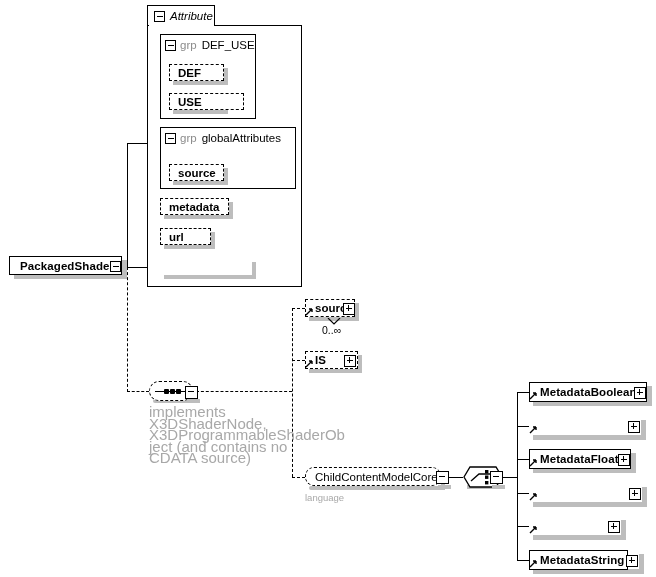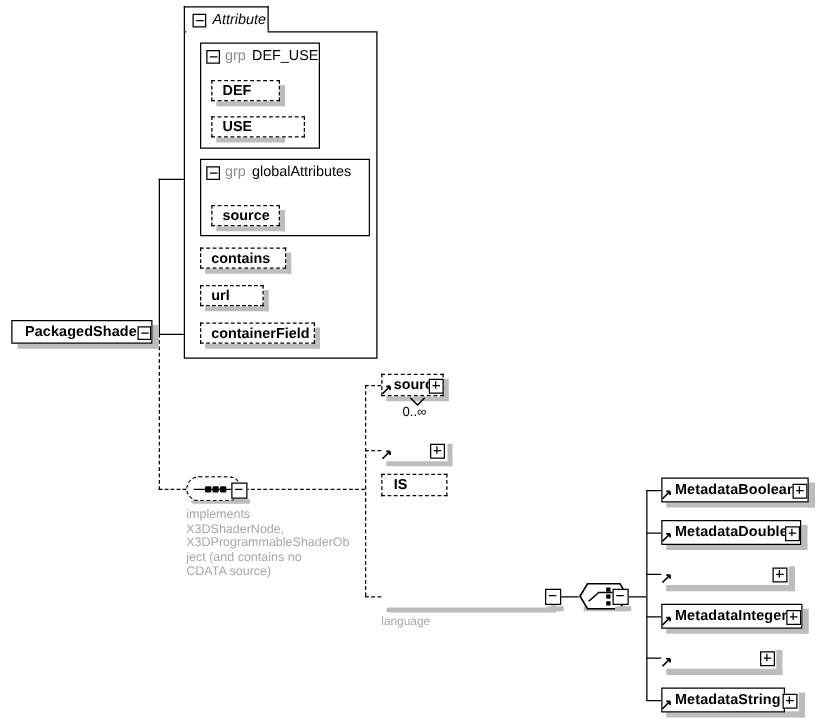--- a/index.html
+++ b/index.html
@@ -159,21 +159,21 @@
   
   .card{
     position:absolute;
     font-size:10.5px;
     color:#000;
     white-space:nowrap;
   }
   
   .anno{
     position:absolute;
-    font-size:10px;
+    font-size:15px;
     line-height:11.6px;
     color:#a8a8a8;
     white-space:pre;
   }
   .sublabel{
     position:absolute;
     font-size:9.5px;
     color:#a8a8a8;
     white-space:nowrap;
   }
@@ -258,34 +258,31 @@
 
   <div class="shadow" style="left:173px;top:181px;width:55px;height:4px;"></div>
   <div class="shadow" style="left:224px;top:168px;width:4px;height:17px;"></div>
   <div class="abox" style="left:169px;top:164px;width:55px;height:17px;">
     <span class="lbl">source</span>
   </div>
 
   <div class="shadow" style="left:164px;top:215px;width:69px;height:4px;"></div>
   <div class="shadow" style="left:229px;top:202px;width:4px;height:17px;"></div>
   <div class="abox" style="left:160px;top:198px;width:69px;height:17px;">
-    <span class="lbl">contains</span>
+    <span class="lbl">metadata</span>
   </div>
 
   <div class="shadow" style="left:164px;top:245px;width:51px;height:4px;"></div>
   <div class="shadow" style="left:211px;top:232px;width:4px;height:17px;"></div>
   <div class="abox" style="left:160px;top:228px;width:51px;height:17px;">
     <span class="lbl">url</span>
   </div>
 
   <div class="shadow" style="left:164px;top:275px;width:92px;height:4px;"></div>
   <div class="shadow" style="left:252px;top:262px;width:4px;height:17px;"></div>
-  <div class="abox" style="left:160px;top:258px;width:92px;height:17px;">
-    <span class="lbl">containerField</span>
-  </div>
 
   <div class="shadow" style="left:153px;top:399px;width:38px;height:4px;border-radius:3px;"></div>
   <div class="seqconn" style="left:149px;top:381px;">
     <div class="bar"></div>
     <div class="dot" style="left:14px;"></div>
     <div class="dot" style="left:20px;"></div>
     <div class="dot" style="left:26px;"></div>
   </div>
   <div class="shadow" style="left:187px;top:399px;width:13px;height:4px;"></div>
   <div class="expander" style="left:185px;top:385.5px;width:13px;height:13px;"></div>
@@ -305,30 +302,33 @@
     <path d="M1 8 L7 2 M7 2 L4 2 M7 2 L7 5" stroke="#000" stroke-width="1.4" fill="none"></path>
   </svg>
   <div class="expander plus" style="left:343px;top:302.5px;width:12px;height:12px;"></div>
   <svg class="abs" style="left:327px;top:318px;width:14px;height:7px;" viewBox="0 0 14 7">
     <path d="M1 0 L7 6 L13 0" stroke="#000" stroke-width="1.2" fill="none"></path>
   </svg>
   <div class="card" style="left:322px;top:324px;">0..∞</div>
 
   <div class="shadow" style="left:309px;top:369px;width:53px;height:4px;"></div>
   <div class="shadow" style="left:358px;top:355px;width:4px;height:18px;"></div>
-  <div class="abox" style="left:305px;top:351px;width:53px;height:18px;margin-top:28px;">
+  <div class="abox" style="left:305px;top:351px;width:53px;height:18px;">
     <span class="lbl" style="padding-left:9px;">IS</span>
   </div>
   <svg class="refarrow" style="left:305px;top:359px;" viewBox="0 0 9 9">
     <path d="M1 8 L7 2 M7 2 L4 2 M7 2 L7 5" stroke="#000" stroke-width="1.4" fill="none"></path>
   </svg>
   <div class="expander plus" style="left:344px;top:354.5px;width:12px;height:12px;"></div>
 
   <div class="shadow" style="left:309px;top:486px;width:136px;height:4px;border-radius:3px;"></div>
   <div class="shadow" style="left:441px;top:471px;width:4px;height:19px;"></div>
+  <div class="grpref" style="left:305px;top:467px;width:136px;height:19px;">
+    <span class="lbl">ChildContentModelCore</span>
+  </div>
   <div class="shadow" style="left:438px;top:485px;width:13px;height:4px;"></div>
   <div class="expander" style="left:436px;top:471px;width:13px;height:13px;"></div>
   <div class="sublabel" style="left:305px;top:492px;">language</div>
 
   <div class="shadow" style="left:467px;top:485px;width:34px;height:4px;"></div>
   <div class="choiceconn" style="left:463px;top:466px;">
     <svg width="40" height="22" viewBox="0 0 40 22">
       <path d="M7 1 L33 1 L39 11 L33 21 L7 21 L1 11 Z" fill="#fff" stroke="#000" stroke-width="1.3"></path>
       <path d="M8 15 L16 8 L30 8" stroke="#000" stroke-width="1.3" fill="none"></path>
       <rect x="22" y="4" width="3.4" height="3.4" fill="#000"></rect>
@@ -344,40 +344,37 @@
   <div class="ebox" style="left:529px;top:382px;width:118px;height:20px;">
     <span class="lbl">MetadataBoolean</span>
   </div>
   <svg class="refarrow" style="left:529px;top:391px;" viewBox="0 0 9 9">
     <path d="M1 8 L7 2 M7 2 L4 2 M7 2 L7 5" stroke="#000" stroke-width="1.4" fill="none"></path>
   </svg>
   <div class="expander plus" style="left:634px;top:386.5px;width:12px;height:12px;"></div>
 
   <div class="shadow" style="left:533px;top:435px;width:112px;height:5px;"></div>
   <div class="shadow" style="left:641px;top:420px;width:5px;height:20px;"></div>
-  <div class="ebox" style="left:529px;top:416px;width:112px;height:20px;">
-    <span class="lbl">MetadataDouble</span>
-  </div>
   <svg class="refarrow" style="left:529px;top:425px;" viewBox="0 0 9 9">
     <path d="M1 8 L7 2 M7 2 L4 2 M7 2 L7 5" stroke="#000" stroke-width="1.4" fill="none"></path>
   </svg>
   <div class="expander plus" style="left:628px;top:420.5px;width:12px;height:12px;"></div>
 
   <div class="shadow" style="left:533px;top:468px;width:102px;height:5px;"></div>
   <div class="shadow" style="left:631px;top:453px;width:5px;height:20px;"></div>
+  <div class="ebox" style="left:529px;top:449px;width:102px;height:20px;">
+    <span class="lbl">MetadataFloat</span>
+  </div>
   <svg class="refarrow" style="left:529px;top:458px;" viewBox="0 0 9 9">
     <path d="M1 8 L7 2 M7 2 L4 2 M7 2 L7 5" stroke="#000" stroke-width="1.4" fill="none"></path>
   </svg>
   <div class="expander plus" style="left:618px;top:453.5px;width:12px;height:12px;"></div>
 
   <div class="shadow" style="left:533px;top:502px;width:113px;height:5px;"></div>
   <div class="shadow" style="left:642px;top:487px;width:5px;height:20px;"></div>
-  <div class="ebox" style="left:529px;top:483px;width:113px;height:20px;">
-    <span class="lbl">MetadataInteger</span>
-  </div>
   <svg class="refarrow" style="left:529px;top:492px;" viewBox="0 0 9 9">
     <path d="M1 8 L7 2 M7 2 L4 2 M7 2 L7 5" stroke="#000" stroke-width="1.4" fill="none"></path>
   </svg>
   <div class="expander plus" style="left:629px;top:487.5px;width:12px;height:12px;"></div>
 
   <div class="shadow" style="left:533px;top:535px;width:92px;height:5px;"></div>
   <div class="shadow" style="left:621px;top:520px;width:5px;height:20px;"></div>
   <svg class="refarrow" style="left:529px;top:525px;" viewBox="0 0 9 9">
     <path d="M1 8 L7 2 M7 2 L4 2 M7 2 L7 5" stroke="#000" stroke-width="1.4" fill="none"></path>
   </svg>

